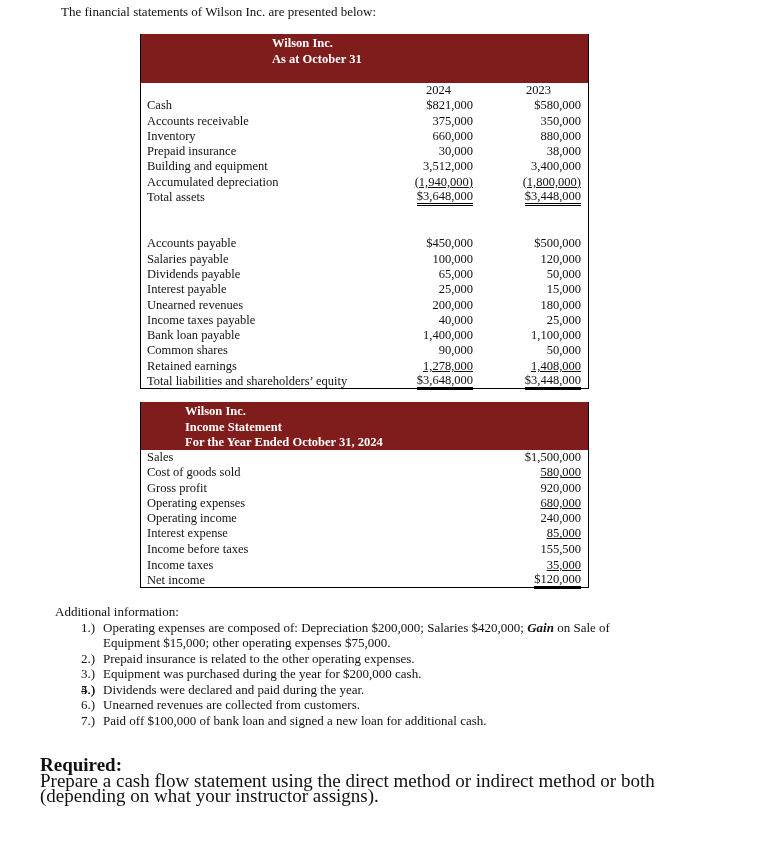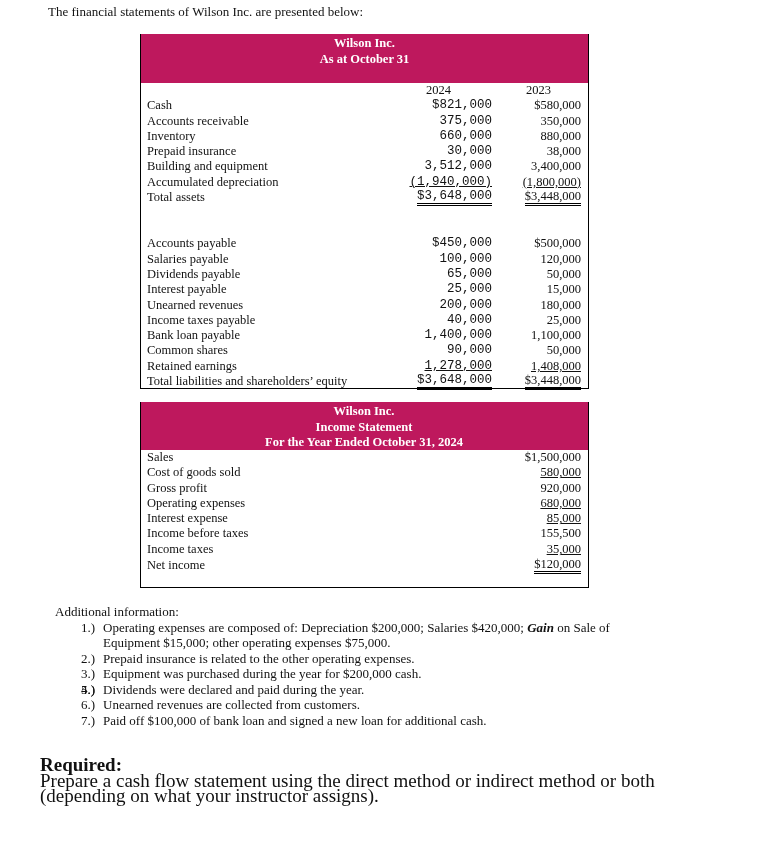--- a/index.html
+++ b/index.html
@@ -1,37 +1,37 @@
 <!DOCTYPE html>
 <html><head>
 <meta charset="utf-8">
 <style>
   html, body { margin: 0; padding: 0; background: #ffffff; }
   body {
     width: 781px; height: 863px; position: relative; overflow: hidden;
     font-family: "Liberation Serif", "DejaVu Serif", serif;
     color: #111111; font-size: 12.5px;
   }
-  .intro { position: absolute; left: 48px; top: 4px; font-size: 13px; }
+  .intro { position: absolute; left: 61px; top: 4px; font-size: 13px; }
 
   
   .statement { position: absolute; border: 1px solid #000; border-top: none; background: #fff; }
   .bs { left: 140px; top: 34px; width: 447px; height: 354px; }
   .is { left: 140px; top: 402px; width: 447px; height: 185px; }
 
-  .hdr { background: #be185d; color: #fff; font-weight: bold; text-align: center; font-size: 12.5px; line-height: 15.5px; }
+  .hdr { background: #7f1d1d; color: #fff; font-weight: bold; text-align: left; font-size: 12.5px; line-height: 15.5px; padding-left: 44px; }
   .bs .hdr { height: 47px; padding-top: 2px; }
   .bs .hdr .inner { width: 273px; }
   .is .hdr { height: 46px; padding-top: 2px; }
   .is .hdr .inner { width: 447px; padding-left: 0; }
   .is .hdr .inner { width: 446px; }
 
   .row { position: relative; height: 15.3px; line-height: 15.3px; white-space: nowrap; }
   .lbl { position: absolute; left: 6px; }
-  .c1 { position: absolute; right: 96px; text-align: left; font-family: Liberation Mono, monospace; }
+  .c1 { position: absolute; right: 115px; text-align: left; }
   .c2 { position: absolute; right: 7px; text-align: right; }
   .yr1 { position: absolute; left: 285px; }
   .yr2 { position: absolute; left: 385px; }
   .ul { text-decoration: underline; }
   .dul { border-bottom: 3px double #000; line-height: 13px; }
   .spacer { height: 31px; }
 
   .is .c2 { right: 7px; }
 
   .addl { position: absolute; left: 55px; top: 604px; font-size: 13px; line-height: 15.5px; }
@@ -166,20 +166,24 @@
         <span class="lbl">Cost of goods sold</span>
         <span class="c2 ul">580,000</span>
       </div>
       <div class="row">
         <span class="lbl">Gross profit</span>
         <span class="c2">920,000</span>
       </div>
       <div class="row">
         <span class="lbl">Operating expenses</span>
         <span class="c2 ul">680,000</span>
+      </div>
+      <div class="row">
+        <span class="lbl">Operating income</span>
+        <span class="c2">240,000</span>
       </div>
       <div class="row">
         <span class="lbl">Interest expense</span>
         <span class="c2 ul">85,000</span>
       </div>
       <div class="row" style="height: 15.8px;">
         <span class="lbl">Income before taxes</span>
         <span class="c2">155,500</span>
       </div>
       <div class="row" style="height: 15.8px;">

